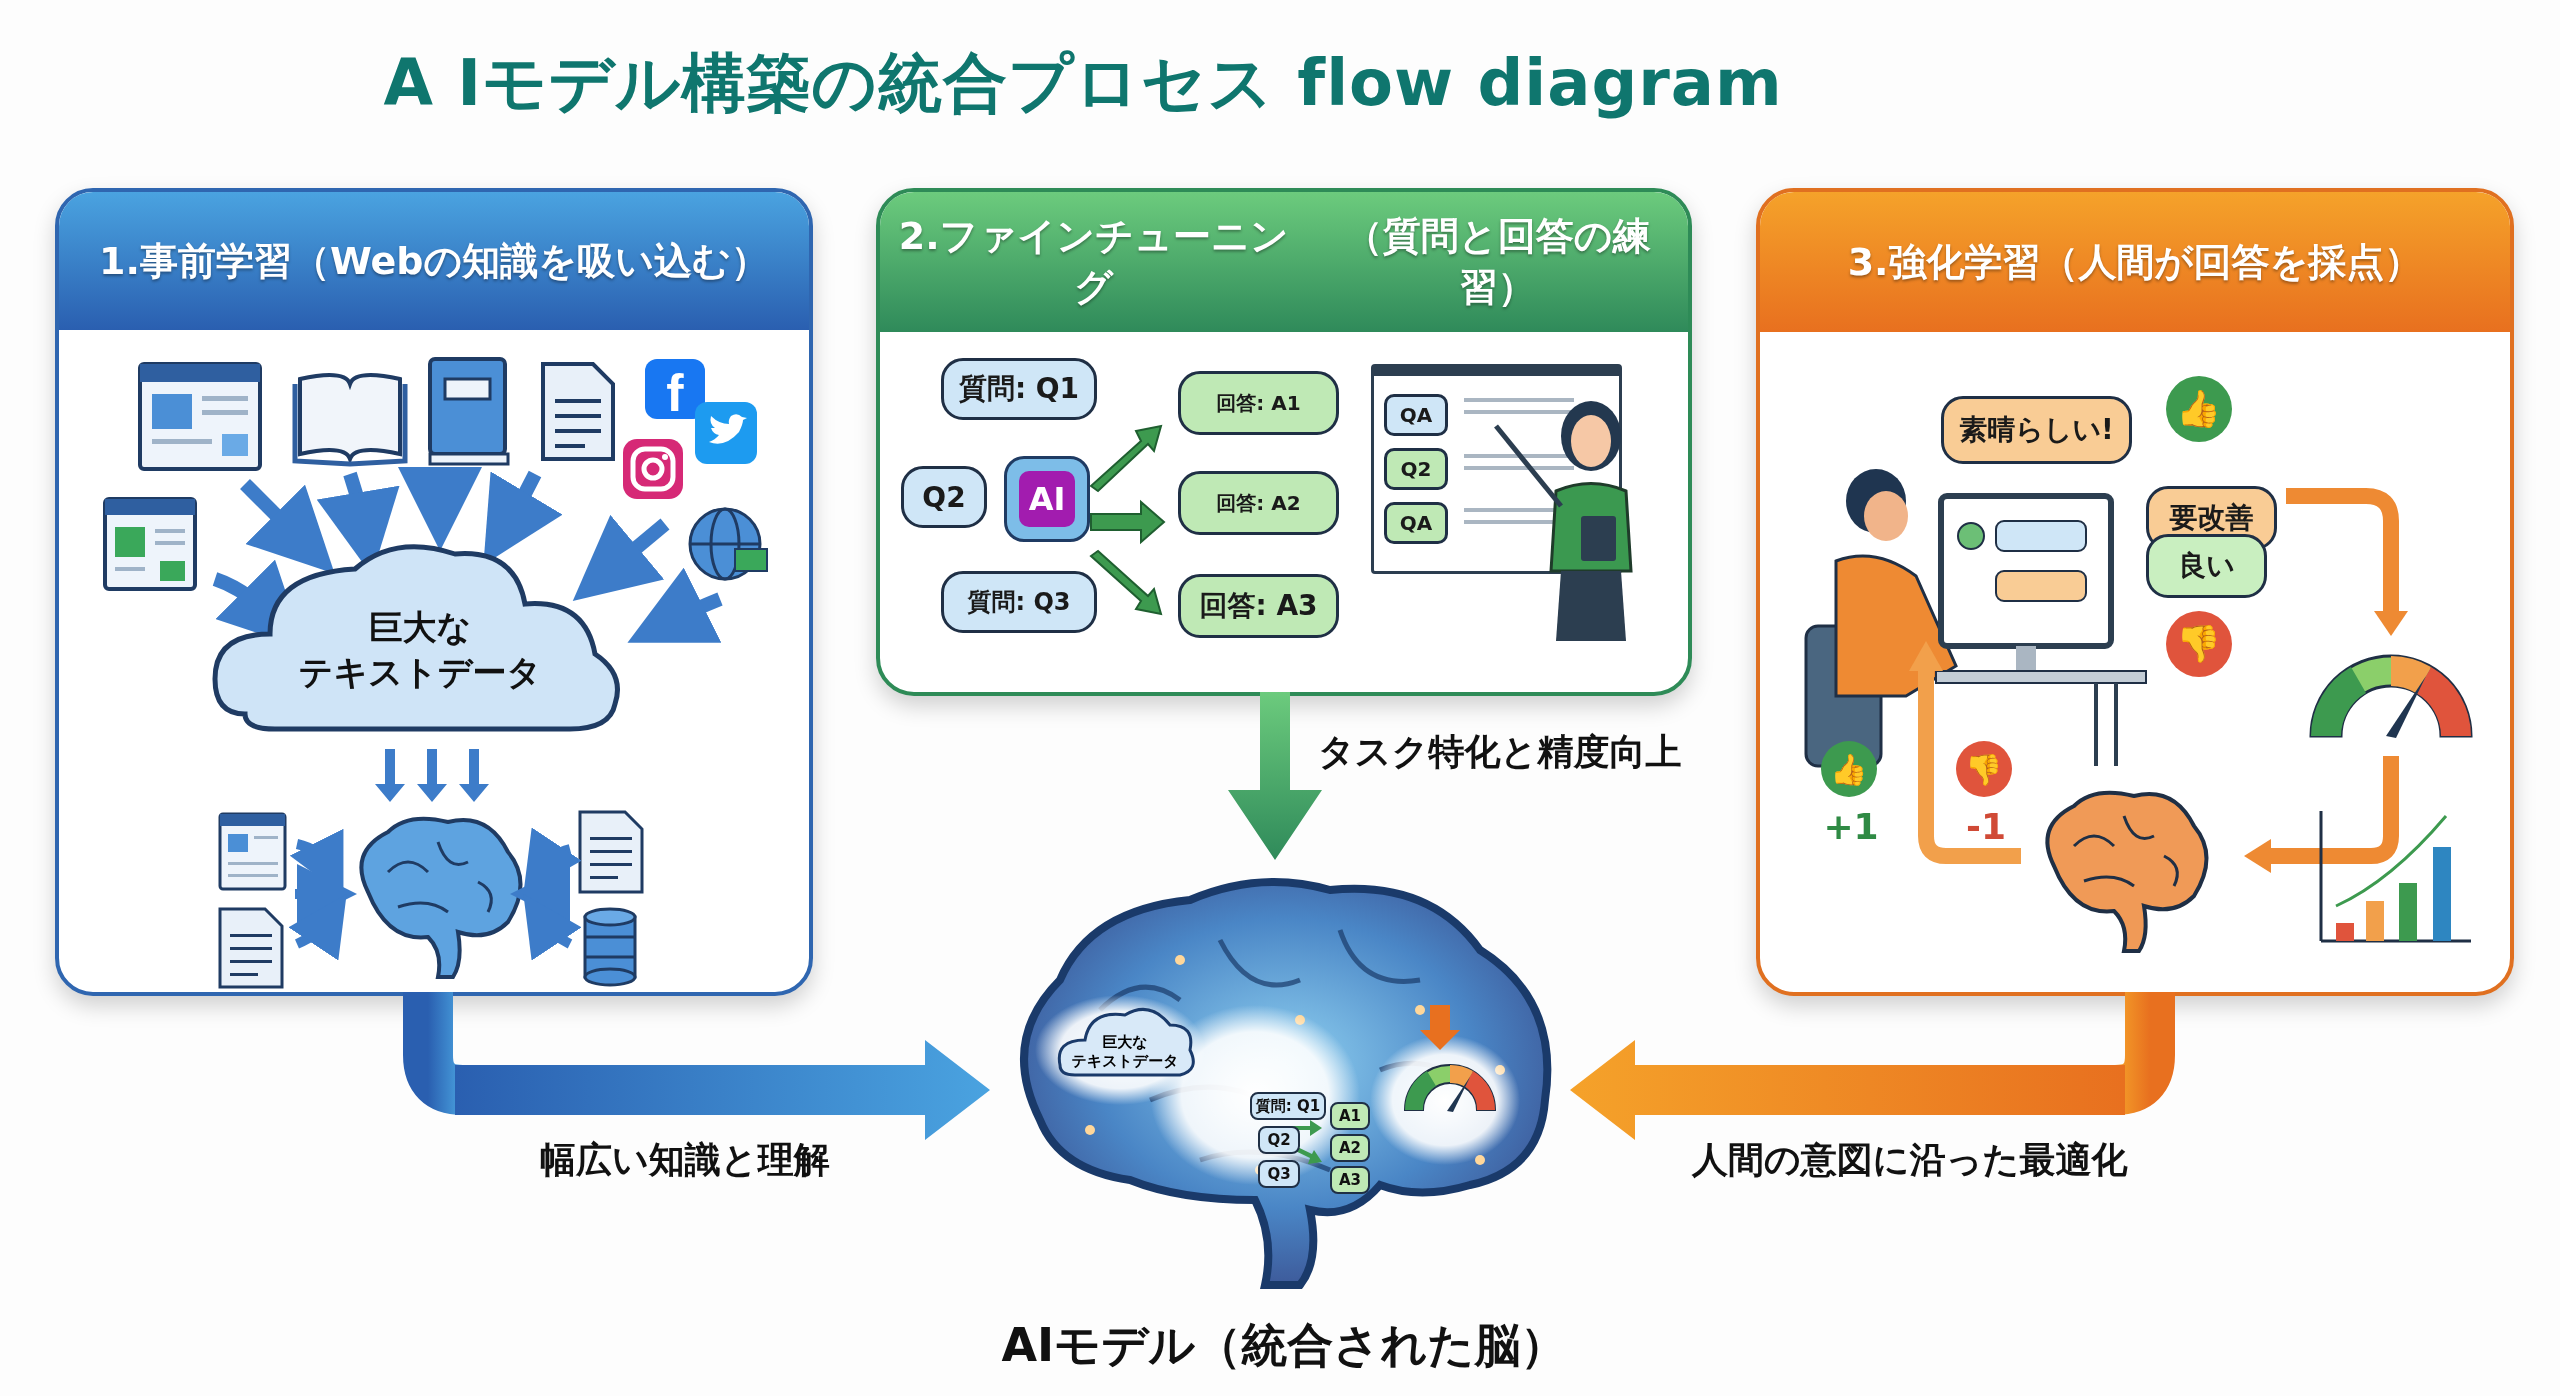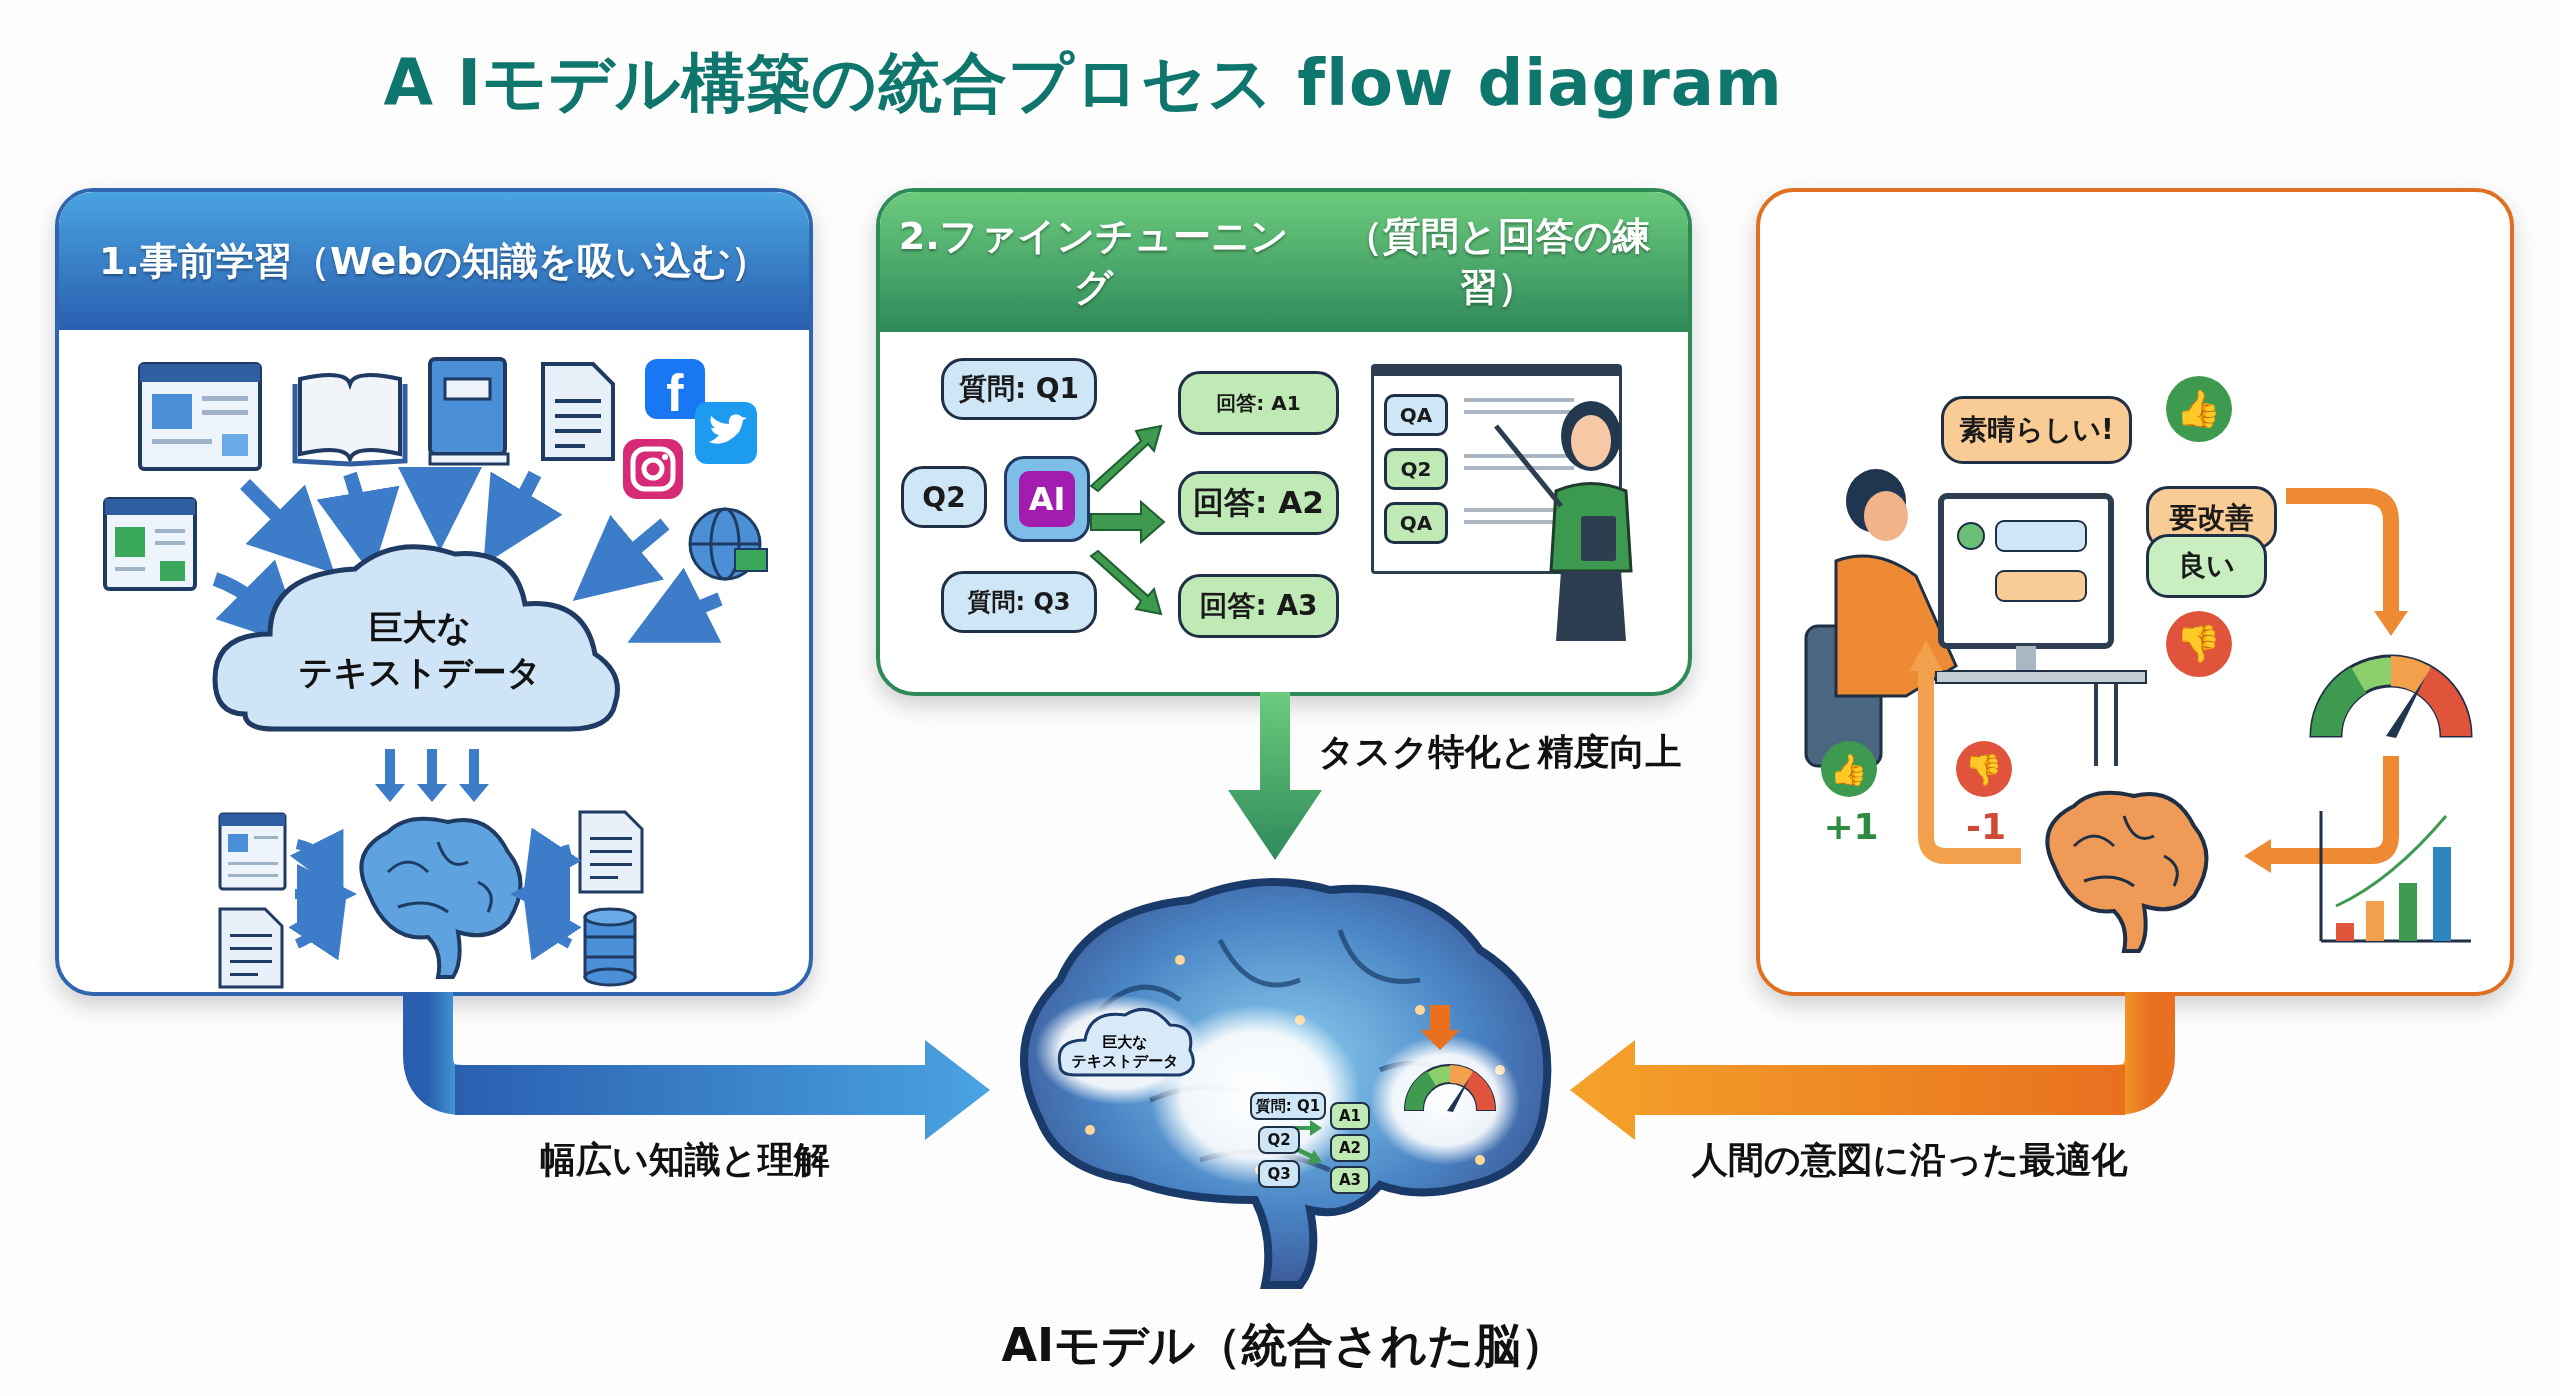--- a/index.html
+++ b/index.html
@@ -177,40 +177,41 @@
     <div class="bubble q" style="left:55px;top:235px;width:150px;height:56px;font-size:24px;">質問: Q3</div>
     <div class="abs" style="left:118px;top:120px;width:80px;height:80px;background:#7dbde8;border-radius:20px;border:3px solid #1f3b63;">
       <div style="position:absolute;left:12px;top:12px;width:56px;height:56px;background:#a21caf;border-radius:10px;color:#fff;font-weight:bold;font-size:32px;display:flex;align-items:center;justify-content:center;">AI</div>
     </div>
     <svg class="abs" style="left:200px;top:60px;" width="100" height="220">
       <path d="M5,90 L55,45 L50,35 L75,30 L68,55 L62,48 L12,95z" fill="#3d9a4f" stroke="#1f5f30" stroke-width="2"></path>
       <path d="M5,118 L55,118 L55,106 L78,126 L55,146 L55,134 L5,134z" fill="#3d9a4f" stroke="#1f5f30" stroke-width="2"></path>
       <path d="M12,155 L62,200 L68,193 L75,218 L50,213 L55,205 L5,160z" fill="#3d9a4f" stroke="#1f5f30" stroke-width="2"></path>
     </svg>
     <div class="bubble a" style="left:292px;top:35px;width:155px;height:58px;font-size:20px;">回答: A1</div>
-    <div class="bubble a" style="left:292px;top:135px;width:155px;height:58px;font-size:31px;">回答: A2</div>
+    <div class="bubble a" style="left:292px;top:135px;width:155px;height:58px;font-size:20px;">回答: A2</div>
     <div class="bubble a" style="left:292px;top:238px;width:155px;height:58px;font-size:28px;">回答: A3</div>
     <div class="abs" style="left:485px;top:28px;width:245px;height:195px;background:#fff;border:3px solid #2c3e50;border-top:12px solid #2c3e50;border-radius:4px;">
       <div class="bubble q" style="left:10px;top:18px;width:58px;height:36px;font-size:20px;border-radius:10px;">QA</div>
       <div class="bubble a" style="left:10px;top:72px;width:58px;height:36px;font-size:20px;border-radius:10px;">Q2</div>
       <div class="bubble a" style="left:10px;top:126px;width:58px;height:36px;font-size:20px;border-radius:10px;">QA</div>
       <div style="position:absolute;left:90px;top:22px;width:110px;height:4px;background:#aab6c2;box-shadow:0 12px 0 #aab6c2,0 56px 0 #aab6c2,0 68px 0 #aab6c2,0 110px 0 #aab6c2,0 122px 0 #aab6c2;"></div>
     </div>
     <svg class="abs" style="left:650px;top:60px;" width="120" height="245">
       <ellipse cx="55" cy="40" rx="30" ry="35" fill="#23384f"></ellipse>
       <ellipse cx="55" cy="45" rx="20" ry="26" fill="#f6c8a6"></ellipse>
       <path d="M20,95 Q55,80 90,95 L95,175 L15,175z" fill="#3b9950" stroke="#1f3b2a" stroke-width="3"></path>
       <path d="M25,175 L85,175 L90,245 L20,245z" fill="#2c3e50"></path>
       <line x1="-40" y1="30" x2="25" y2="110" stroke="#2c3e50" stroke-width="5"></line>
       <rect x="45" y="120" width="35" height="45" fill="#2c3e50" rx="3"></rect>
     </svg>
   </div>
 </div>
 
 <div id="p3" class="abs panel">
+  <div class="panel-head">3.強化学習（人間が回答を採点）</div>
   <div class="panel-body">
     <svg class="abs" style="left:30px;top:130px;" width="360" height="300">
       <rect x="10" y="160" width="75" height="140" rx="12" fill="#4a6680" stroke="#1f2f45" stroke-width="3"></rect>
       <ellipse cx="80" cy="35" rx="30" ry="32" fill="#1f3550"></ellipse>
       <ellipse cx="90" cy="50" rx="22" ry="25" fill="#f1b48a"></ellipse>
       <path d="M40,95 Q80,80 120,110 L160,200 L110,230 L40,230z" fill="#ee8a33" stroke="#1f2f45" stroke-width="3"></path>
       <rect x="145" y="30" width="170" height="150" rx="6" fill="#fff" stroke="#2c3e50" stroke-width="6"></rect>
       <circle cx="175" cy="70" r="13" fill="#6cbf76" stroke="#1f2f45" stroke-width="2"></circle>
       <rect x="200" y="55" width="90" height="30" rx="8" fill="#cfe6f7" stroke="#1f2f45" stroke-width="2"></rect>
       <rect x="200" y="105" width="90" height="30" rx="8" fill="#f9cc95" stroke="#1f2f45" stroke-width="2"></rect>

